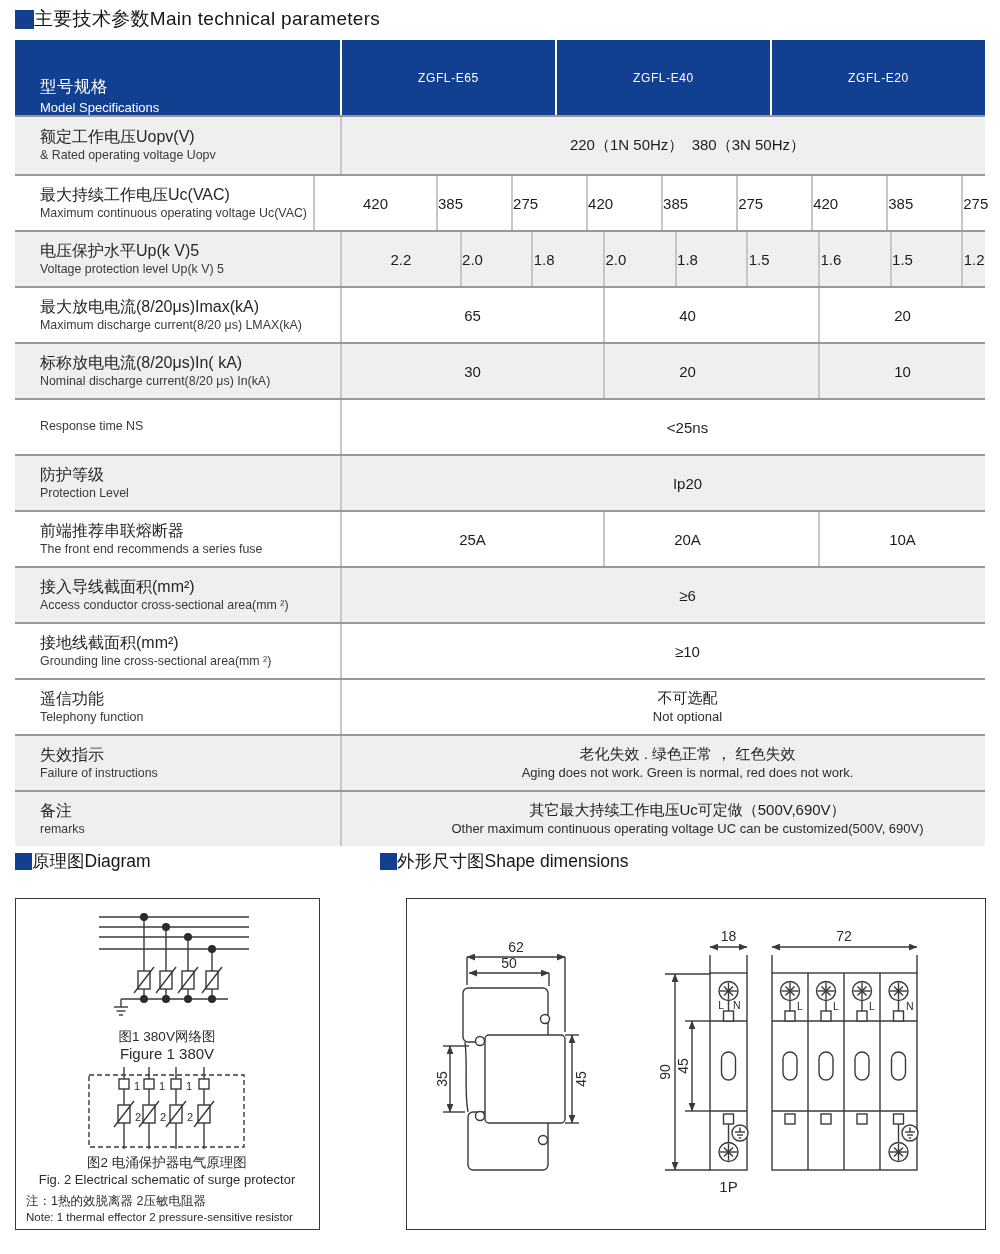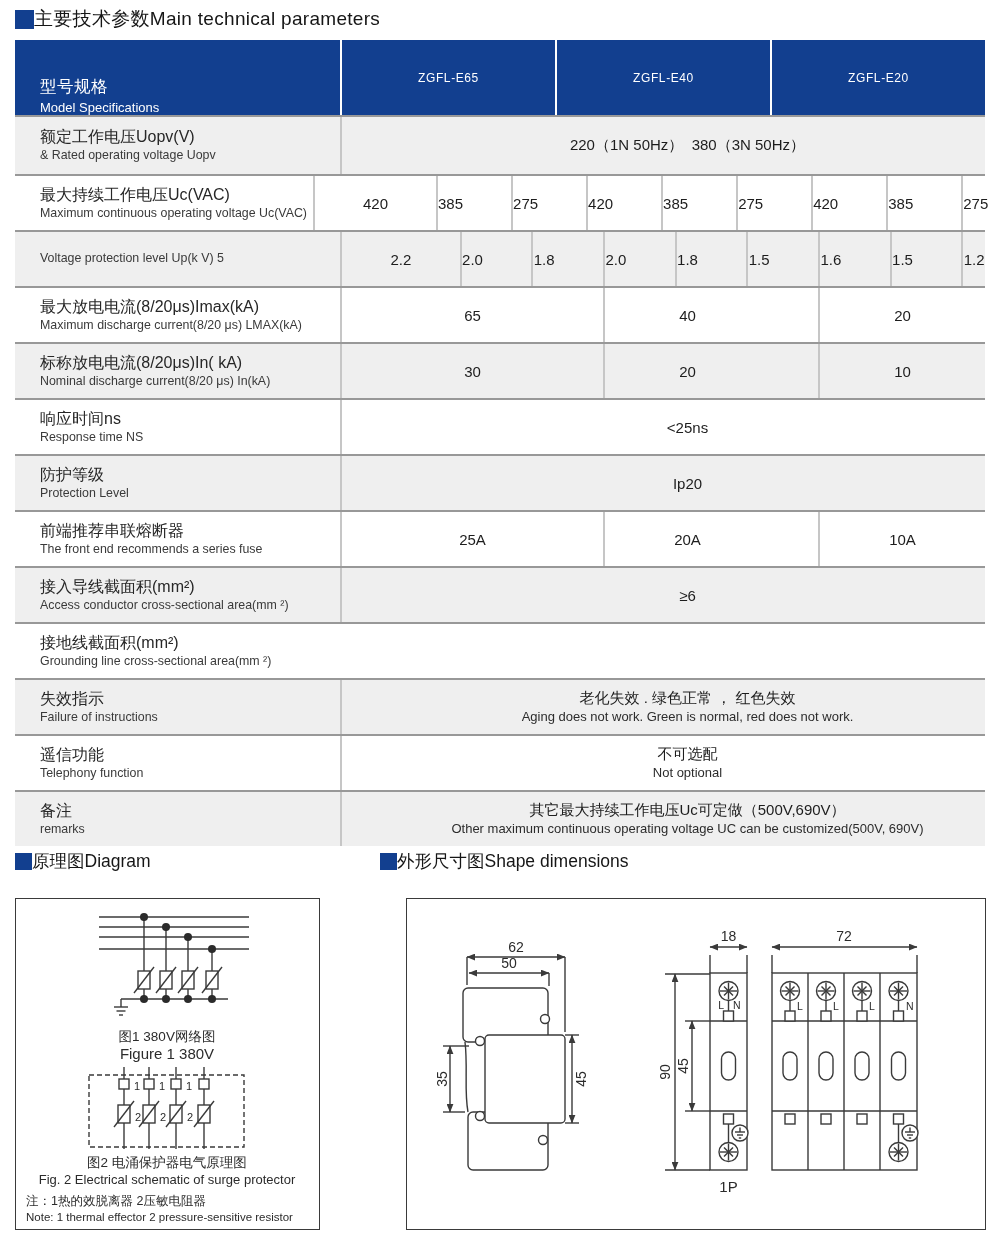--- a/index.html
+++ b/index.html
@@ -93,20 +93,21 @@
         <div class="cell">385</div>
         <div class="cell">275</div>
         <div class="cell">420</div>
         <div class="cell">385</div>
         <div class="cell">275</div>
       </div>
     </div>
 
     <div class="trow g">
       <div class="tlabel">
+        <div class="zh">电压保护水平Up(k V)5</div>
         <div class="en">Voltage protection level Up(k V) 5</div>
       </div>
       <div class="tvals">
         <div class="cell">2.2</div>
         <div class="cell">2.0</div>
         <div class="cell">1.8</div>
         <div class="cell">2.0</div>
         <div class="cell">1.8</div>
         <div class="cell">1.5</div>
         <div class="cell">1.6</div>
@@ -134,21 +135,20 @@
       </div>
       <div class="tvals">
         <div class="cell">30</div>
         <div class="cell">20</div>
         <div class="cell">10</div>
       </div>
     </div>
 
     <div class="trow">
       <div class="tlabel">
-        <div class="zh">响应时间ns</div>
         <div class="en">Response time NS</div>
       </div>
       <div class="tvals">
         <div class="cell">&lt;25ns</div>
       </div>
     </div>
 
     <div class="trow g">
       <div class="tlabel">
         <div class="zh">防护等级</div>
@@ -179,44 +179,47 @@
       <div class="tvals">
         <div class="cell">≥6</div>
       </div>
     </div>
 
     <div class="trow">
       <div class="tlabel">
         <div class="zh">接地线截面积(mm²)</div>
         <div class="en">Grounding line cross-sectional area(mm ²)</div>
       </div>
+      <div class="tvals">
+        <div class="cell">≥10</div>
+      </div>
+    </div>
+
+    <div class="trow">
+      <div class="tlabel">
+        <div class="zh">遥信功能</div>
+        <div class="en">Telephony function</div>
+      </div>
+      <div class="tvals">
+        <div class="cell two">
+          <div class="v-zh">不可选配</div>
+          <div class="v-en">Not optional</div>
+        </div>
+      </div>
     </div>
 
     <div class="trow g">
       <div class="tlabel">
         <div class="zh">失效指示</div>
         <div class="en">Failure of instructions</div>
       </div>
       <div class="tvals">
         <div class="cell two">
           <div class="v-zh">老化失效 . 绿色正常 ， 红色失效</div>
           <div class="v-en">Aging does not work. Green is normal, red does not work.</div>
-        </div>
-      </div>
-    </div>
-
-    <div class="trow">
-      <div class="tlabel">
-        <div class="zh">遥信功能</div>
-        <div class="en">Telephony function</div>
-      </div>
-      <div class="tvals">
-        <div class="cell two">
-          <div class="v-zh">不可选配</div>
-          <div class="v-en">Not optional</div>
         </div>
       </div>
     </div>
 
     <div class="trow g">
       <div class="tlabel">
         <div class="zh">备注</div>
         <div class="en">remarks</div>
       </div>
       <div class="tvals">

